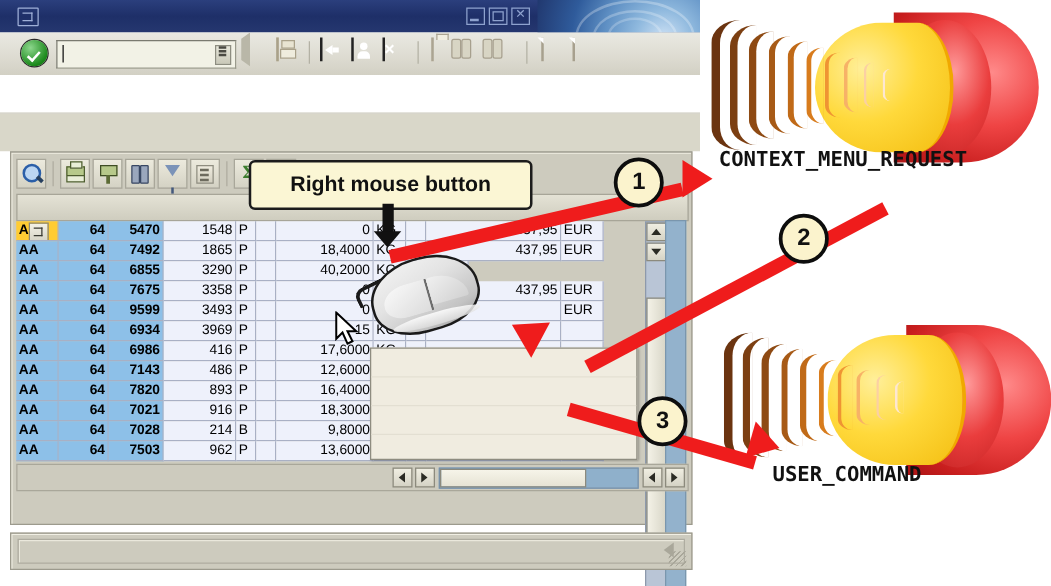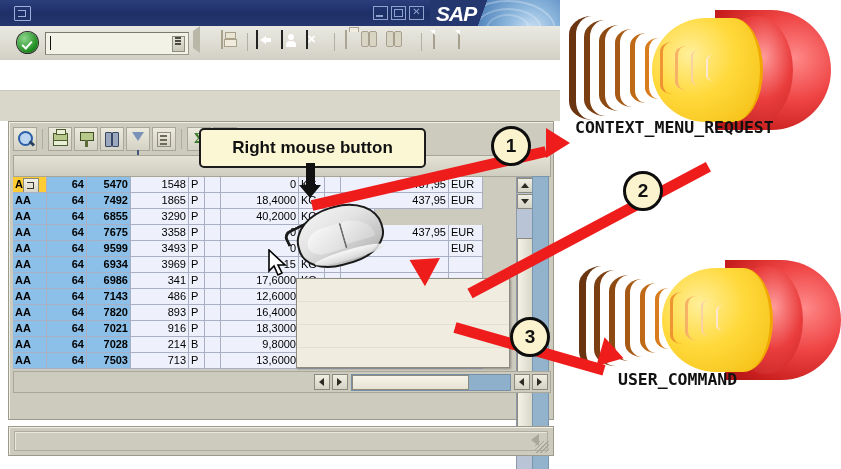--- a/index.html
+++ b/index.html
@@ -237,23 +237,20 @@
     <div class="title-sysicon"></div>
     <div class="winbtns">
       <div class="winbtn min"></div>
       <div class="winbtn max"></div>
       <div class="winbtn cls">✕</div>
     </div>
     <div class="sap-brand">
       <div class="ripple"></div>
       <div class="ripple2"></div>
       <div class="ripple3"></div>
-      <div class="sap-logo-wrap">
-        <div class="sap-logo">SAP</div>
-      </div>
     </div>
   </div>
 
   <div class="toolbar">
     <div class="tb-ok"></div>
     <div class="cmdfield">
       <div class="caret"></div>
       <div class="drop"></div>
     </div>
     <div class="tbgroup" style="left:193px;">
@@ -385,21 +382,21 @@
           <div class="cell w-g">15</div>
           <div class="cell w-h">KG</div>
           <div class="cell w-i"></div>
           <div class="cell w-j"></div>
           <div class="cell w-k"></div>
         </div>
         <div class="grow">
           <div class="cell w-a c-key">AA</div>
           <div class="cell w-b c-key">64</div>
           <div class="cell w-c c-key">6986</div>
-          <div class="cell w-d">341</div>
+          <div class="cell w-d">416</div>
           <div class="cell w-e">P</div>
           <div class="cell w-f"></div>
           <div class="cell w-g">17,6000</div>
           <div class="cell w-h">KG</div>
           <div class="cell w-i"></div>
           <div class="cell w-j"></div>
           <div class="cell w-k"></div>
         </div>
         <div class="grow">
           <div class="cell w-a c-key">AA</div>
@@ -450,21 +447,21 @@
           <div class="cell w-g">9,8000</div>
           <div class="cell w-h">KG</div>
           <div class="cell w-i">Y</div>
           <div class="cell w-j">359,50</div>
           <div class="cell w-k">USD</div>
         </div>
         <div class="grow">
           <div class="cell w-a c-key">AA</div>
           <div class="cell w-b c-key">64</div>
           <div class="cell w-c c-key">7503</div>
-          <div class="cell w-d">713</div>
+          <div class="cell w-d">962</div>
           <div class="cell w-e">P</div>
           <div class="cell w-f"></div>
           <div class="cell w-g">13,6000</div>
           <div class="cell w-h">KG</div>
           <div class="cell w-i">Y</div>
           <div class="cell w-j">401,79</div>
           <div class="cell w-k">USD</div>
         </div>
       </div>
 

